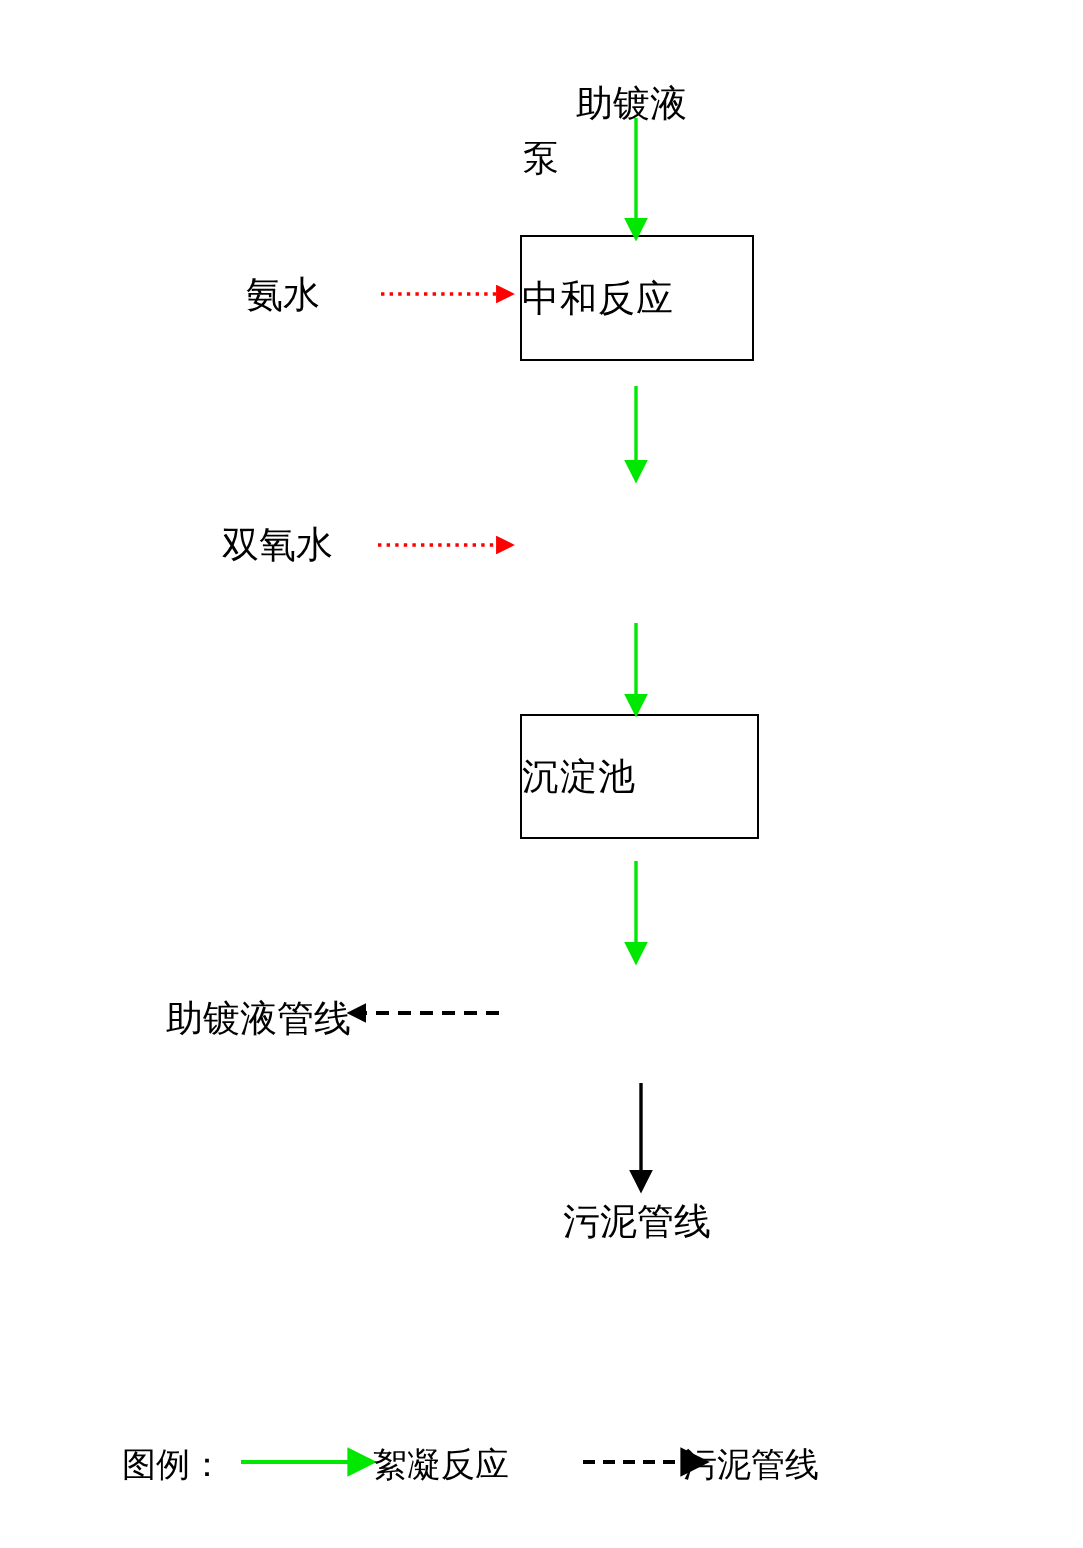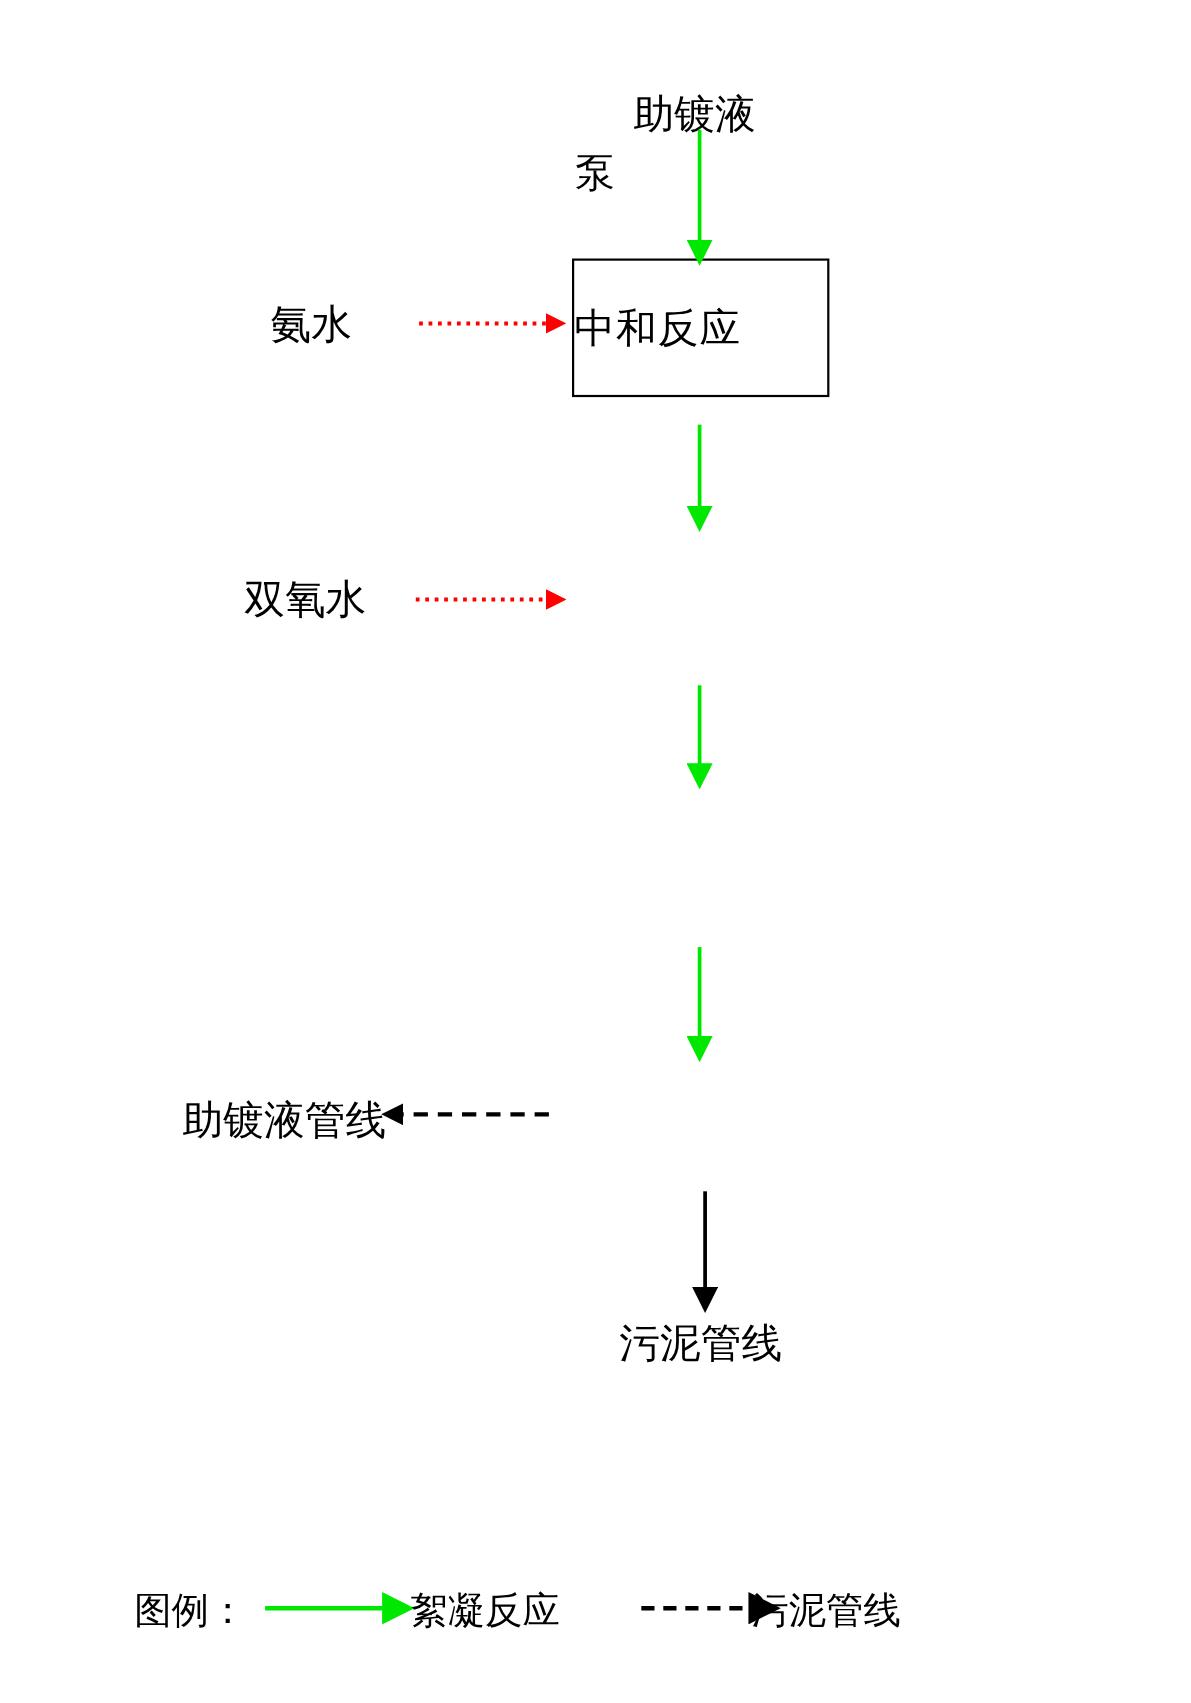--- a/index.html
+++ b/index.html
@@ -89,20 +89,23 @@
 
   <div class="label label-xl" style="left:166px; top:1000px;">助镀液管线</div>
 
   <div class="label label-xl" style="left:563px; top:1203px;">污泥管线</div>
 
   <div class="proc-box" style="left:520px; top:235px; width:234px; height:126px;">
     <span>中和反应</span>
   </div>
 
 
+  <div class="proc-box" style="left:520px; top:714px; width:239px; height:125px;">
+    <span>沉淀池</span>
+  </div>
 
 
   <svg id="wires" viewBox="0 0 1083 1548">
     <defs>
       <marker id="head-green" markerWidth="7" markerHeight="7" refX="3.0" refY="3.5" orient="auto" markerUnits="strokeWidth">
         <path d="M0,0 L7,3.5 L0,7 Z" fill="#00E800"></path>
       </marker>
       <marker id="head-red" markerWidth="5.2" markerHeight="5.2" refX="2.2" refY="2.6" orient="auto" markerUnits="strokeWidth">
         <path d="M0,0 L5.2,2.6 L0,5.2 Z" fill="#FF0000"></path>
       </marker>

